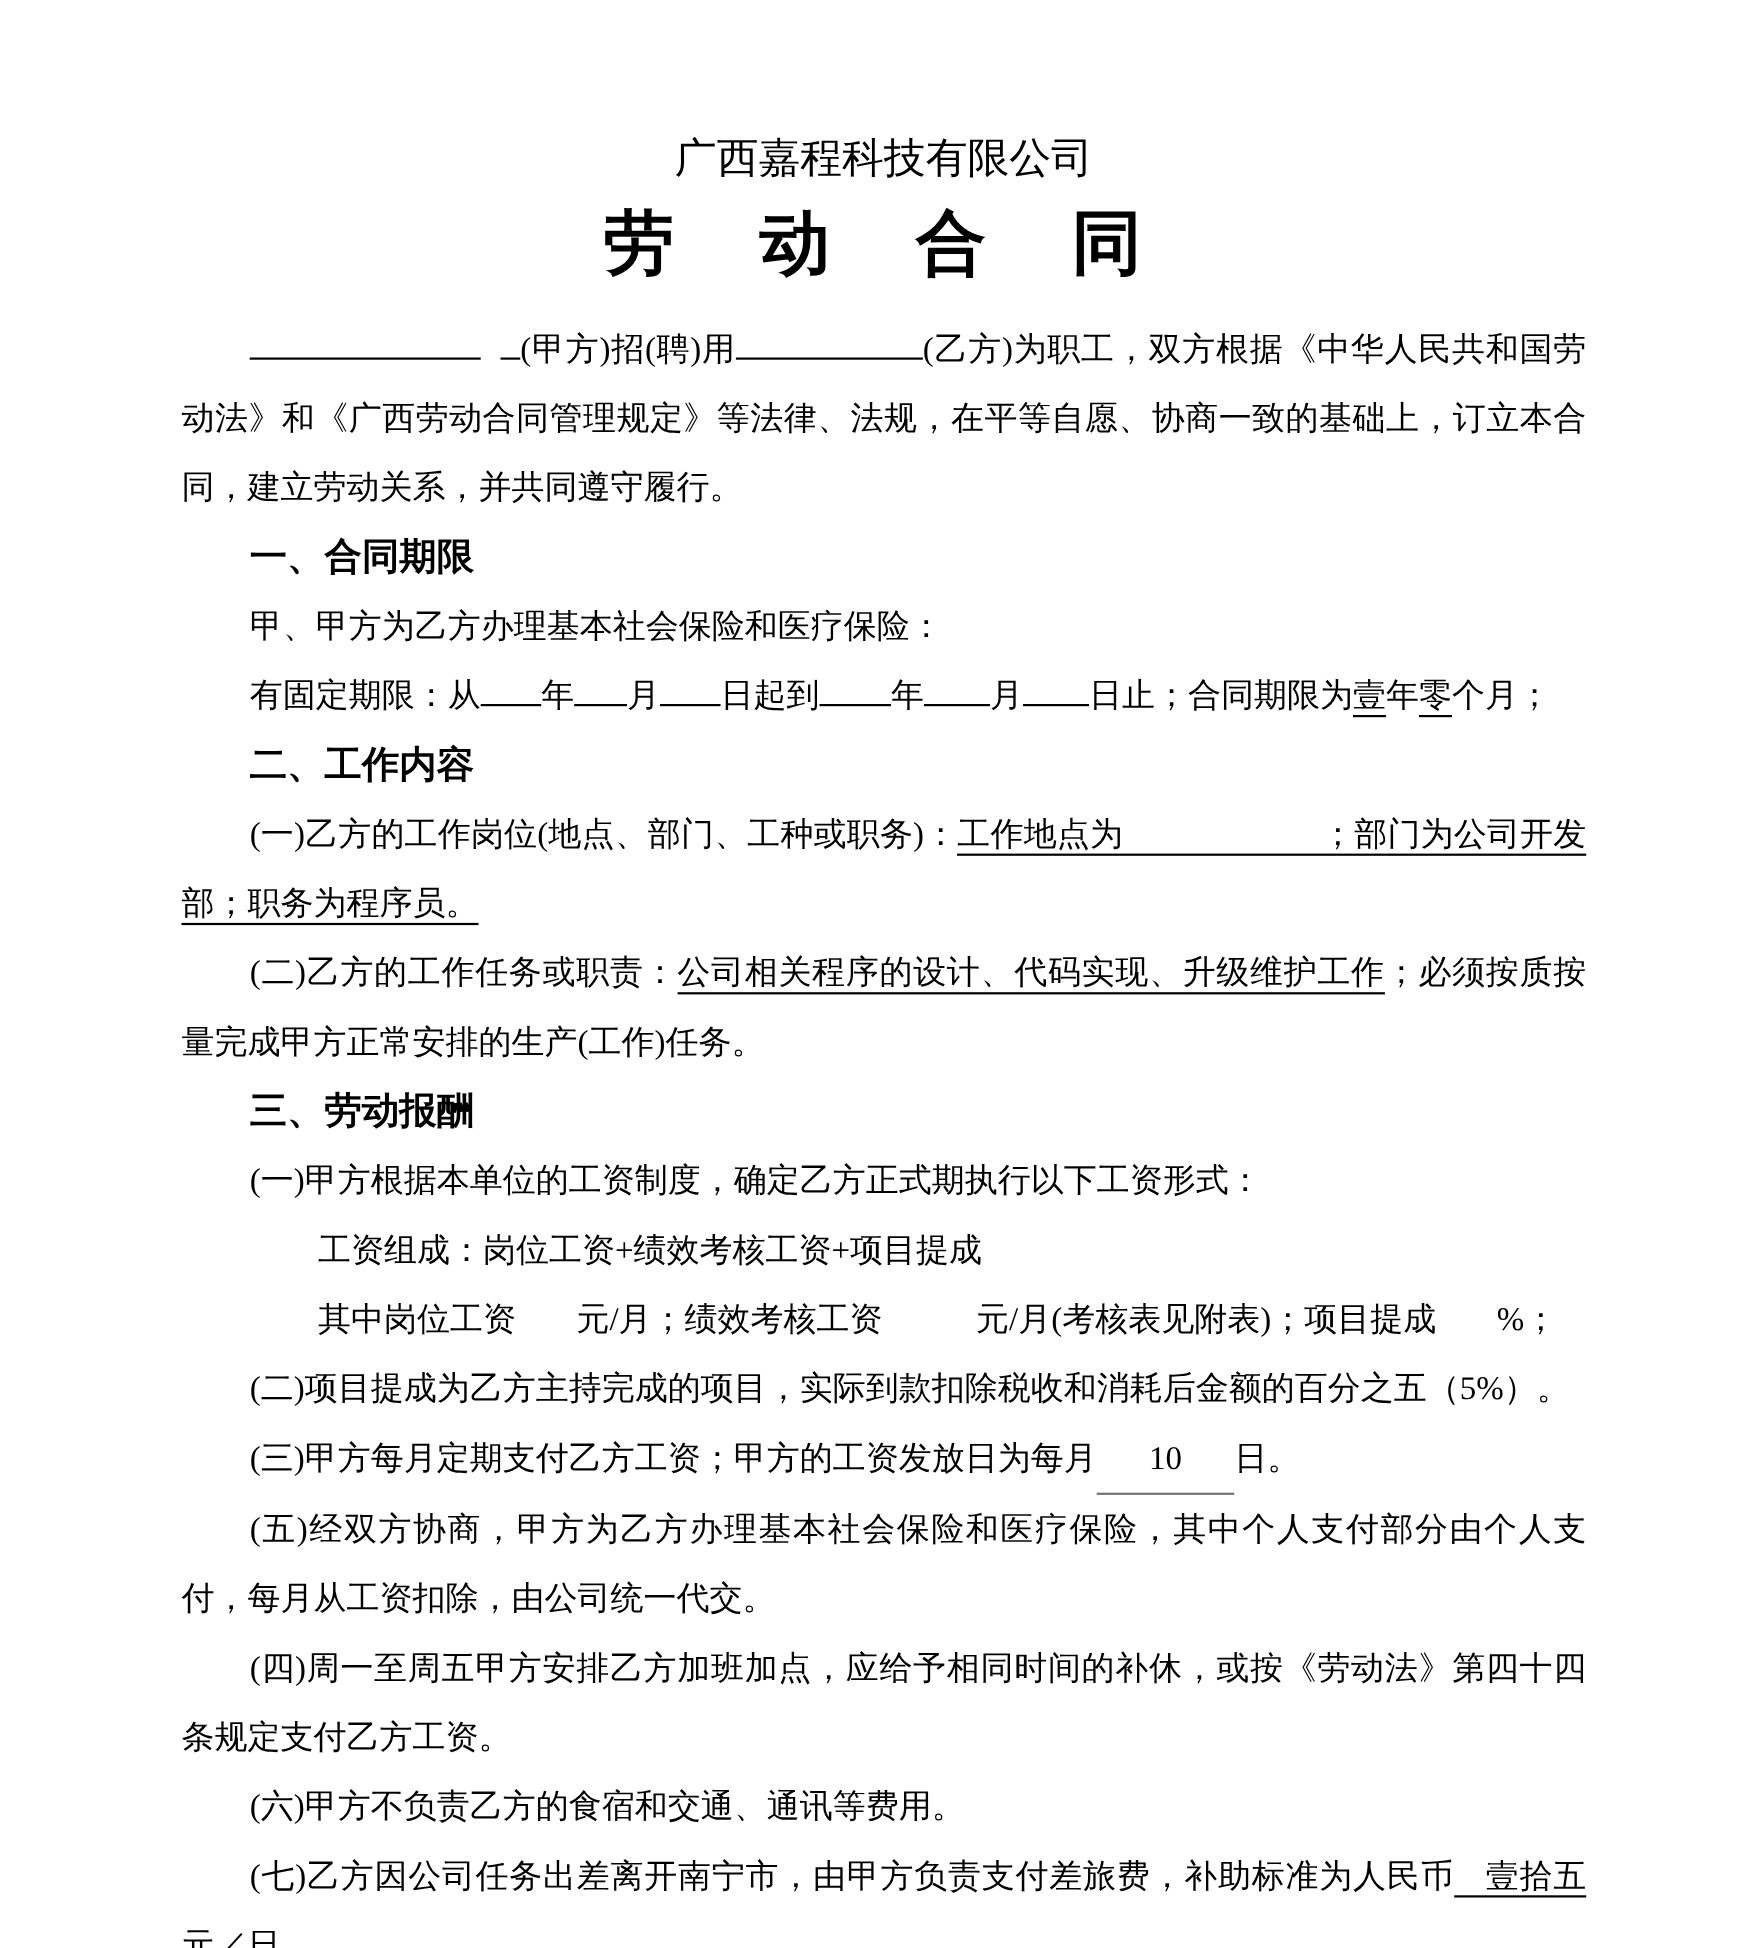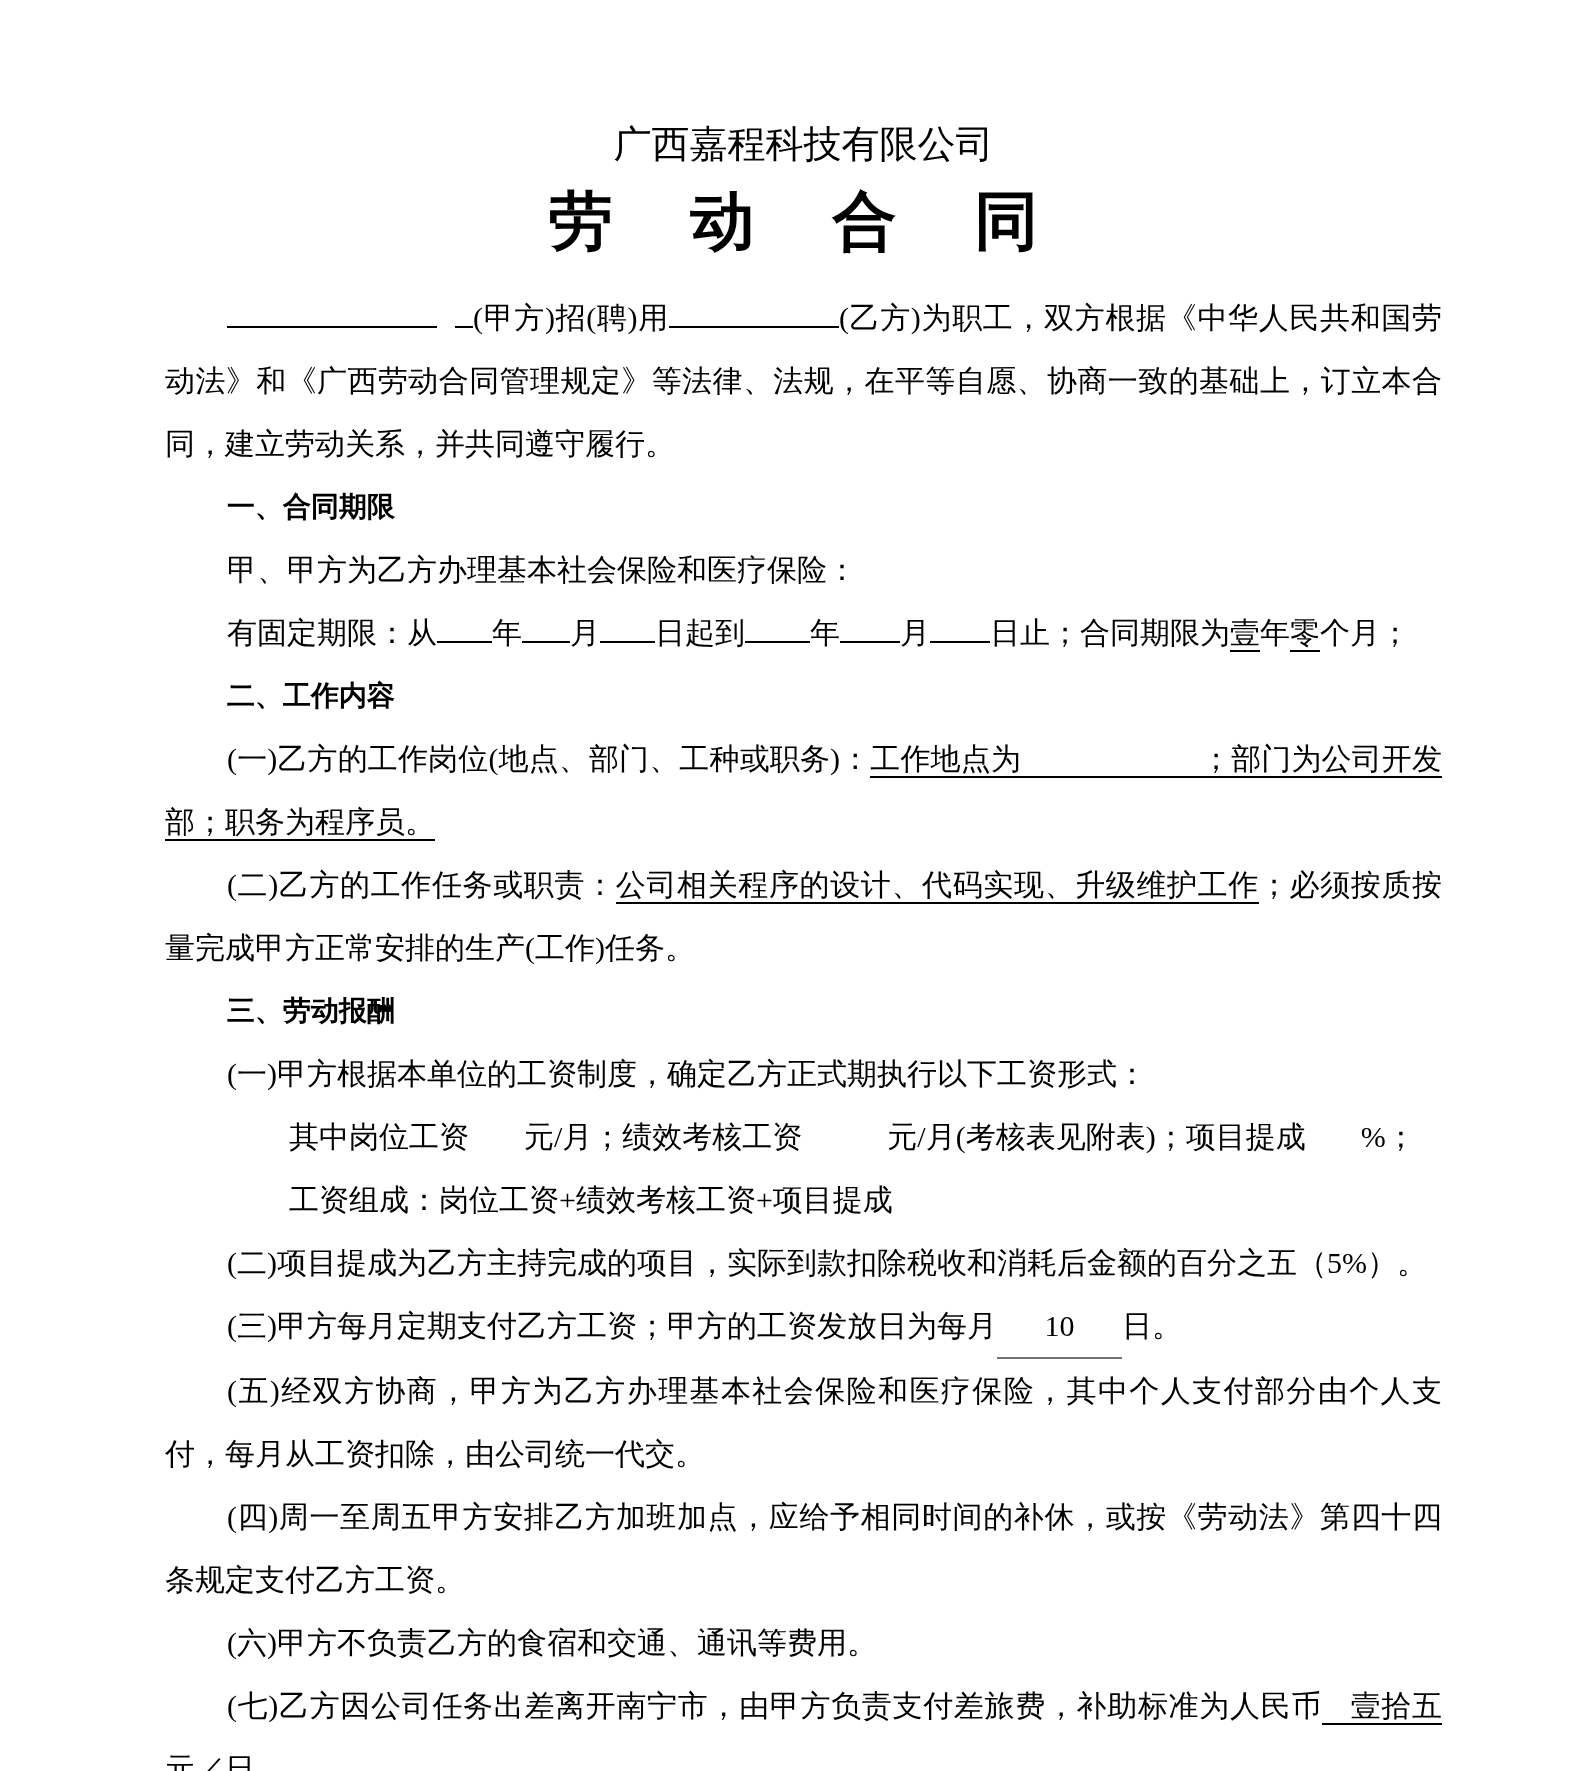--- a/index.html
+++ b/index.html
@@ -31,21 +31,21 @@
     word-spacing: 20px;
     font-family: "Liberation Sans", "DejaVu Sans", sans-serif;
     margin: 14px 0 26px 0;
   }
   p { margin: 0; text-align: justify; }
   .body { text-indent: 62px; }
   .indent4 { text-indent: 124px; }
   .h {
     font-family: "Liberation Sans", "DejaVu Sans", sans-serif;
     font-weight: bold;
-    font-size: 28px;
+    font-size: 34px;
     text-indent: 62px;
     text-align: left;
   }
   .blank {
     display: inline-block;
     border-bottom: 2px solid #000;
     height: 34px;
     vertical-align: baseline;
   }
   .gap { display: inline-block; height: 34px; vertical-align: baseline; }
@@ -81,23 +81,23 @@
   <p class="h">二、工作内容</p>
 
   <p class="body"><span>(一)乙方的工作岗位(地点、部门、工种或职务)：</span><span class="u"><span>工作地点为</span><span class="gap w180"></span><span>；部门为公司开发部；职务为程序员。</span></span></p>
 
   <p class="body"><span>(二)乙方的工作任务或职责：</span><span class="u">公司相关程序的设计、代码实现、升级维护工作</span><span>；必须按质按量完成甲方正常安排的生产(工作)任务。</span></p>
 
   <p class="h">三、劳动报酬</p>
 
   <p class="body">(一)甲方根据本单位的工资制度，确定乙方正式期执行以下工资形式：</p>
 
+  <p class="indent4">工资组成：岗位工资+绩效考核工资+项目提成</p>
+
   <p class="indent4"><span>其中岗位工资</span><span class="gap w55"></span><span>元/月；绩效考核工资</span><span class="gap w85"></span><span>元/月(考核表见附表)；项目提成</span><span class="gap w55"></span><span>%；</span></p>
-
-  <p class="indent4">工资组成：岗位工资+绩效考核工资+项目提成</p>
 
   <p class="body">(二)项目提成为乙方主持完成的项目，实际到款扣除税收和消耗后金额的百分之五（5%）。</p>
 
   <p class="body"><span>(三)甲方每月定期支付乙方工资；甲方的工资发放日为每月</span><span class="ubox w125"><span>10</span></span><span>日。</span></p>
 
   <p class="body">(五)经双方协商，甲方为乙方办理基本社会保险和医疗保险，其中个人支付部分由个人支付，每月从工资扣除，由公司统一代交。</p>
 
   <p class="body">(四)周一至周五甲方安排乙方加班加点，应给予相同时间的补休，或按《劳动法》第四十四条规定支付乙方工资。</p>
 
   <p class="body">(六)甲方不负责乙方的食宿和交通、通讯等费用。</p>

